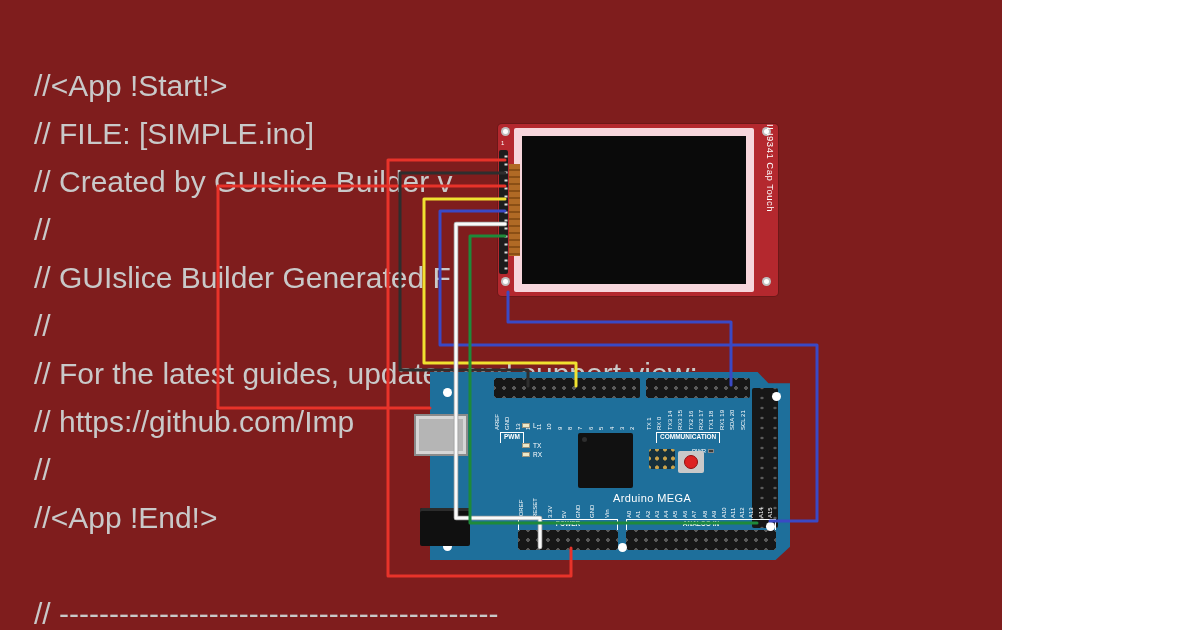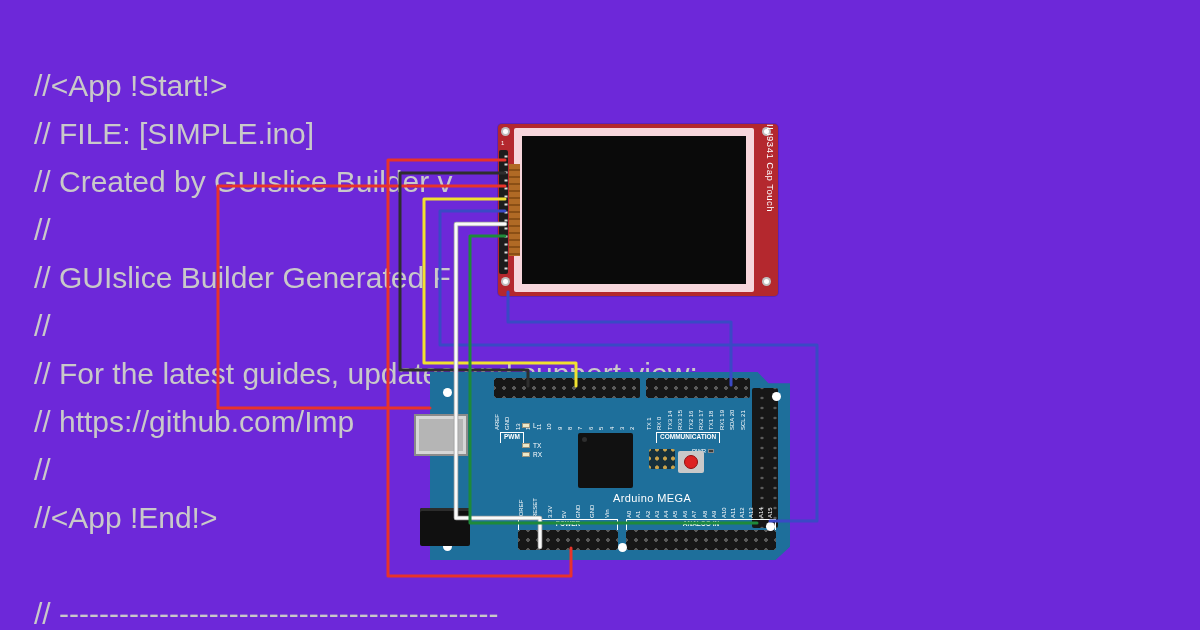--- a/index.html
+++ b/index.html
@@ -1,17 +1,17 @@
 <!DOCTYPE html>
 <html style="--display-pcb: #b4282e; --display-bezel: #f7d6dc; --screen: #0a0a0a; --arduino-pcb: #1e6f9b; --header-black: #171717; --code-text: #c9c9c9;"><head>
 <meta charset="utf-8">
 <style>
   *{margin:0;padding:0;box-sizing:border-box}
   html,body{width:1200px;height:630px;overflow:hidden;font-family:"Liberation Sans",sans-serif}
-  .canvas{position:relative;width:1200px;height:630px;background:#6d28d9;overflow:hidden}
+  .canvas{position:relative;width:1002px;height:630px;background:#7f1d1d;overflow:hidden}
 
   
   .code-bg{position:absolute;left:34px;top:62px;z-index:1;color:var(--code-text,#c9c9c9);
            font-size:30px;line-height:48px;white-space:pre}
   .code-line{height:48px}
 
   
   .wires{position:absolute;left:0;top:0;width:1200px;height:630px;z-index:40;pointer-events:none}
 
   

